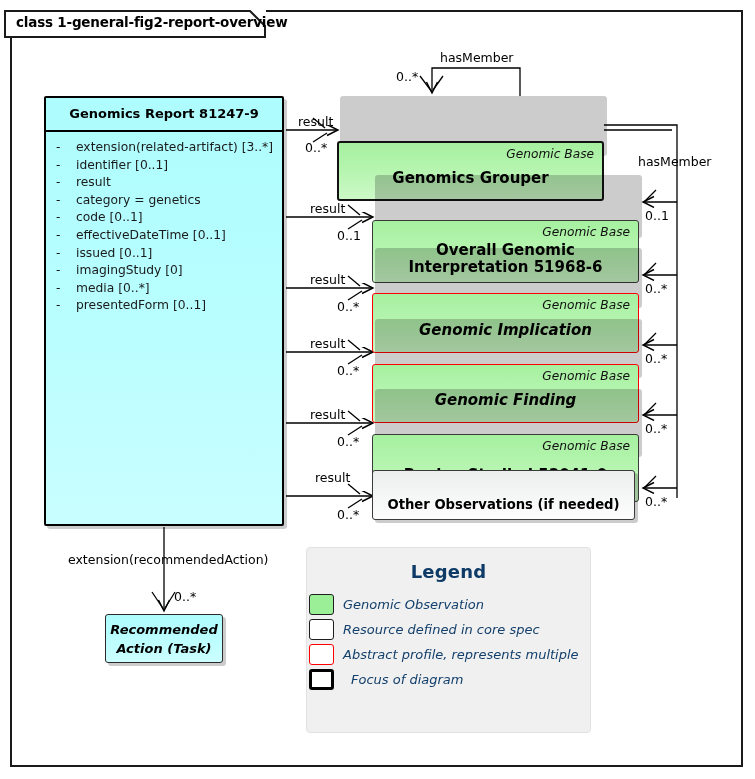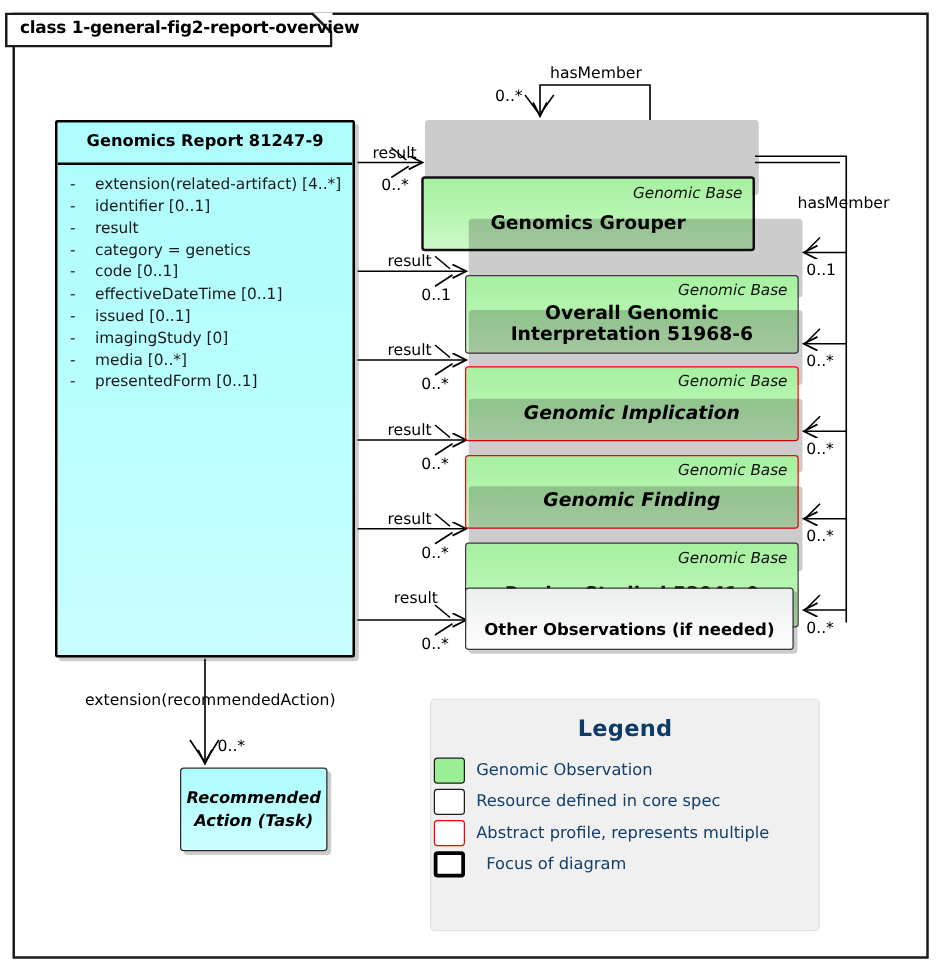--- a/index.html
+++ b/index.html
@@ -88,43 +88,43 @@
     background:linear-gradient(180deg,#eceded 0%,#f4f5f5 45%,#fdfdfd 100%);
     border:1.5px solid #3a3a3a;
   }
   .wbox .nm{
     position:absolute;left:6px;right:6px;top:0;bottom:0;
     display:flex;align-items:center;justify-content:center;text-align:center;
     font-size:13.2px;font-weight:bold;color:#000;margin-top:18px;
   }
 
   
-  .tbox{left:105px;top:614px;width:118px;height:67px;margin-left:39px;}
+  .tbox{left:105px;top:614px;width:118px;height:49px;}
   .tbox .body{
     background:linear-gradient(180deg,#aefcfd 0%,#bbfeff 50%,#ccfeff 100%);
     border:1.5px solid #2a2a2a;
   }
   .tbox .nm{
     position:absolute;left:4px;right:4px;top:0;bottom:0;
     display:flex;align-items:center;justify-content:center;text-align:center;
     font-size:13px;font-weight:bold;font-style:italic;color:#000;line-height:19px;
   }
 
   
   .legend{
-    position:absolute;left:344px;top:547px;width:312px;height:186px;
+    position:absolute;left:306px;top:547px;width:285px;height:186px;
     background:#f0f0f0;border:1px solid #e2e2e2;border-radius:4px;
-    box-sizing:border-box;z-index:3;margin-top:12px;
+    box-sizing:border-box;z-index:3;
   }
   .legend .lg-title{
     text-align:center;margin-top:13px;
     font-size:18px;font-weight:bold;color:#0d3a66;
     letter-spacing:0.2px;
   }
-  .legend .lg-rows{margin-top:10px;padding-left:2px;}
+  .legend .lg-rows{margin-top:10px;padding-left:2px;font-style:italic;}
   .lg-row{display:flex;align-items:center;height:25px;}
   .lg-sw{
     width:25px;height:21px;box-sizing:border-box;border-radius:3px;
     flex:0 0 25px;margin-right:9px;
   }
   .sw-green{background:#9bef96;border:1.6px solid #1d1d1d;}
   .sw-cyan{background:#b4f0f2;border:1.6px solid #1d1d1d;}
   .sw-white{background:#ffffff;border:1.6px solid #1d1d1d;}
   .sw-red{background:#ffffff;border:1.6px solid #ff0000;}
   .sw-focus{background:#ffffff;border:3.2px solid #000000;}
@@ -246,21 +246,21 @@
     </g>
   </svg>
 
   <div class="node cls-main">
     <div class="shadow"></div>
     <div class="body">
       <div class="title">Genomics Report 81247-9</div>
       <div class="attrs">
         <div class="attr-row">
           <span class="vis">-</span>
-          <span class="nm">extension(related-artifact) [4..*]</span>
+          <span class="nm">extension(related-artifact) [3..*]</span>
         </div>
         <div class="attr-row">
           <span class="vis">-</span>
           <span class="nm">identifier [0..1]</span>
         </div>
         <div class="attr-row">
           <span class="vis">-</span>
           <span class="nm">result</span>
         </div>
         <div class="attr-row">

